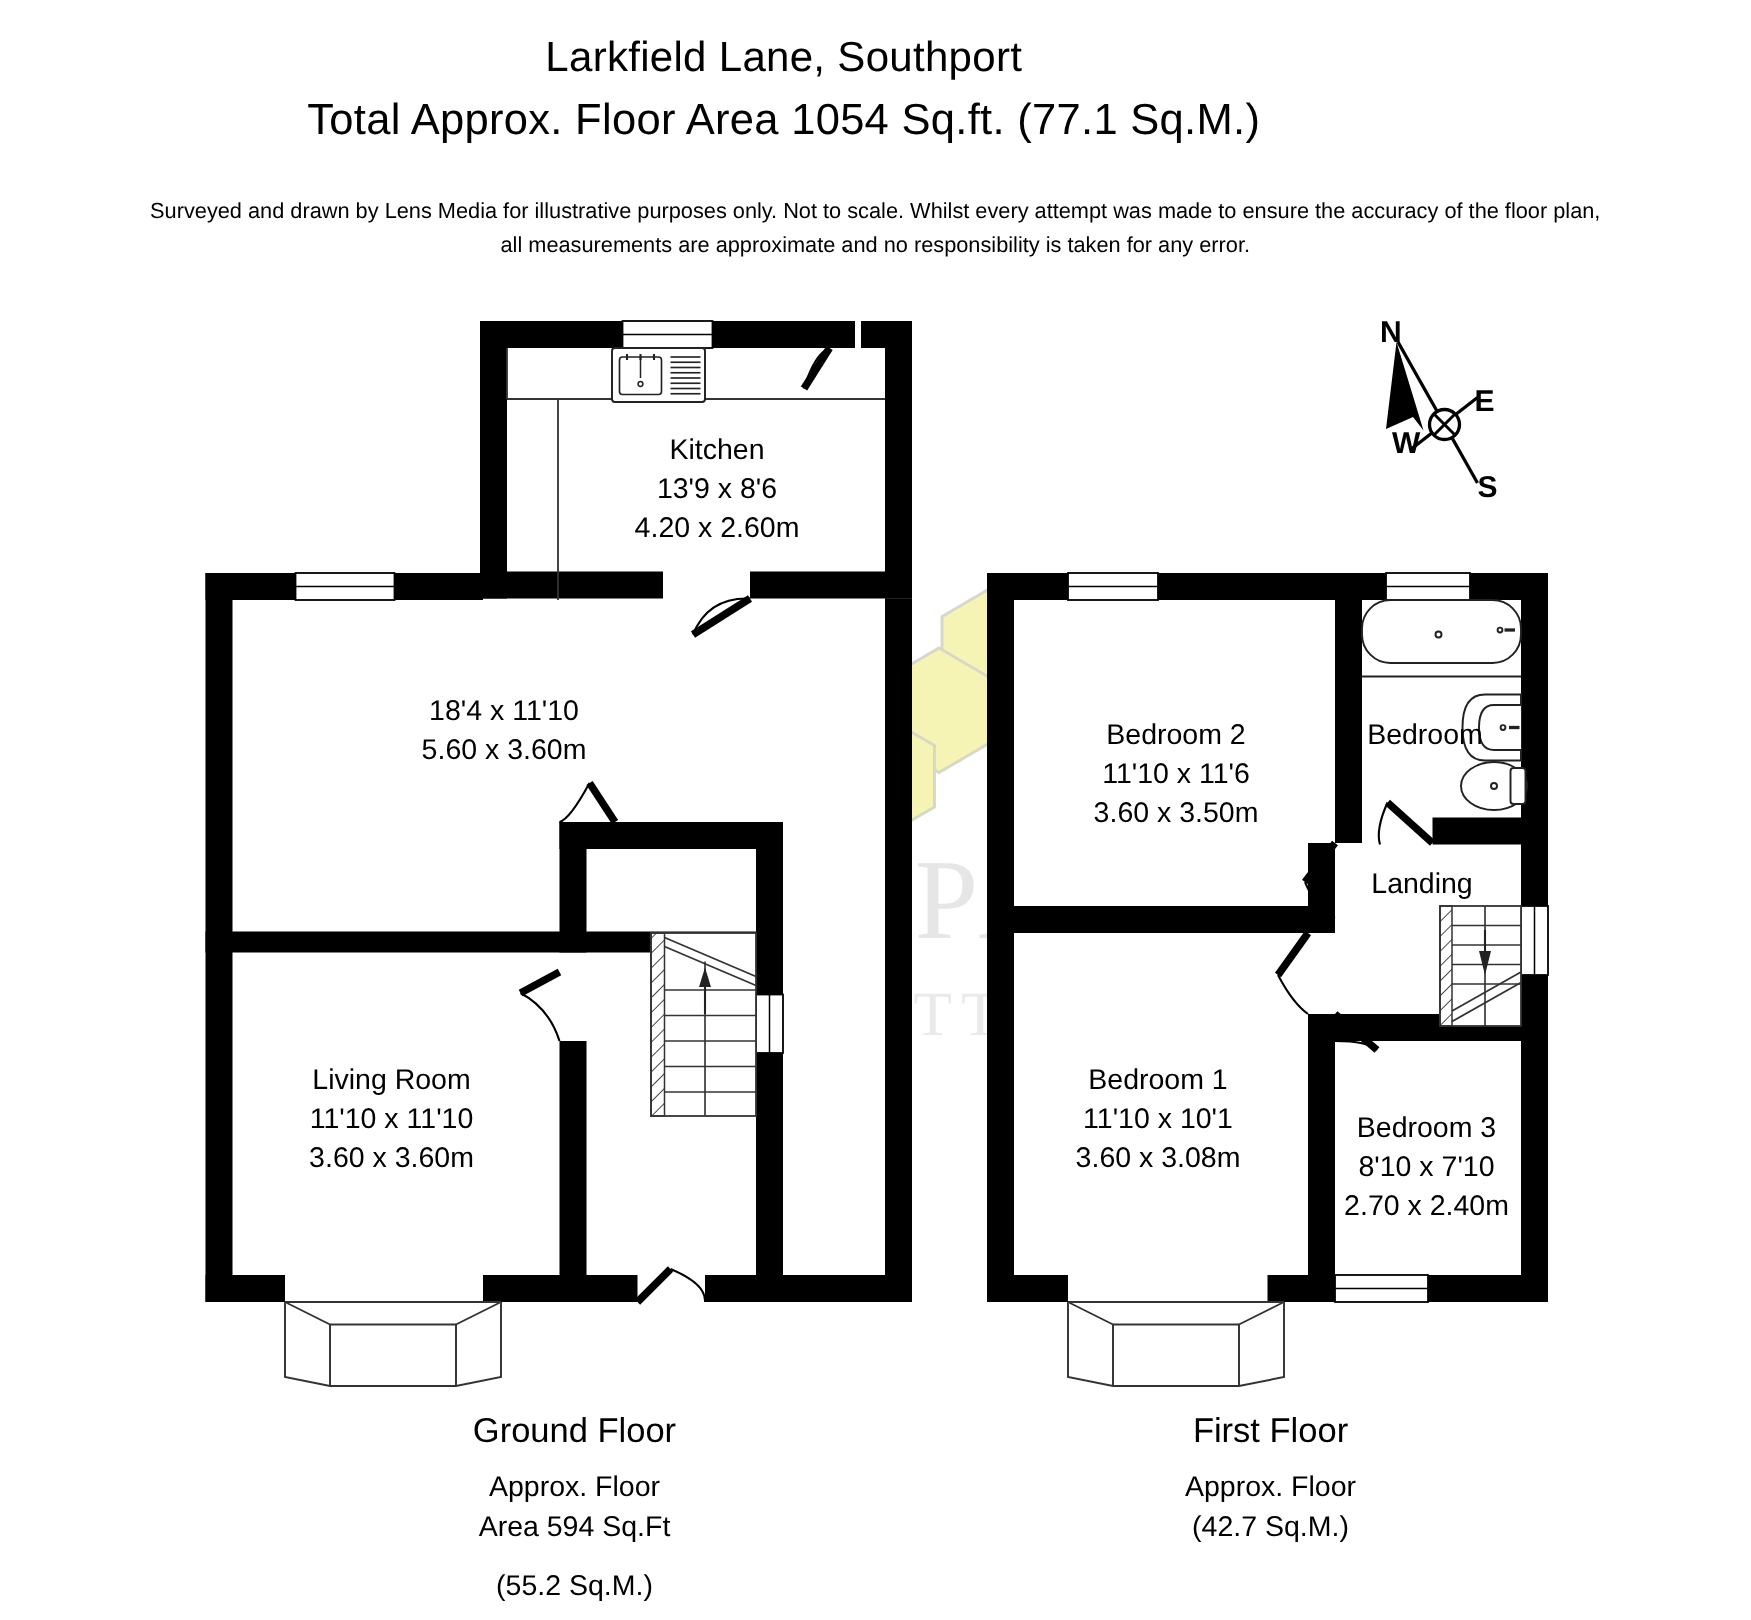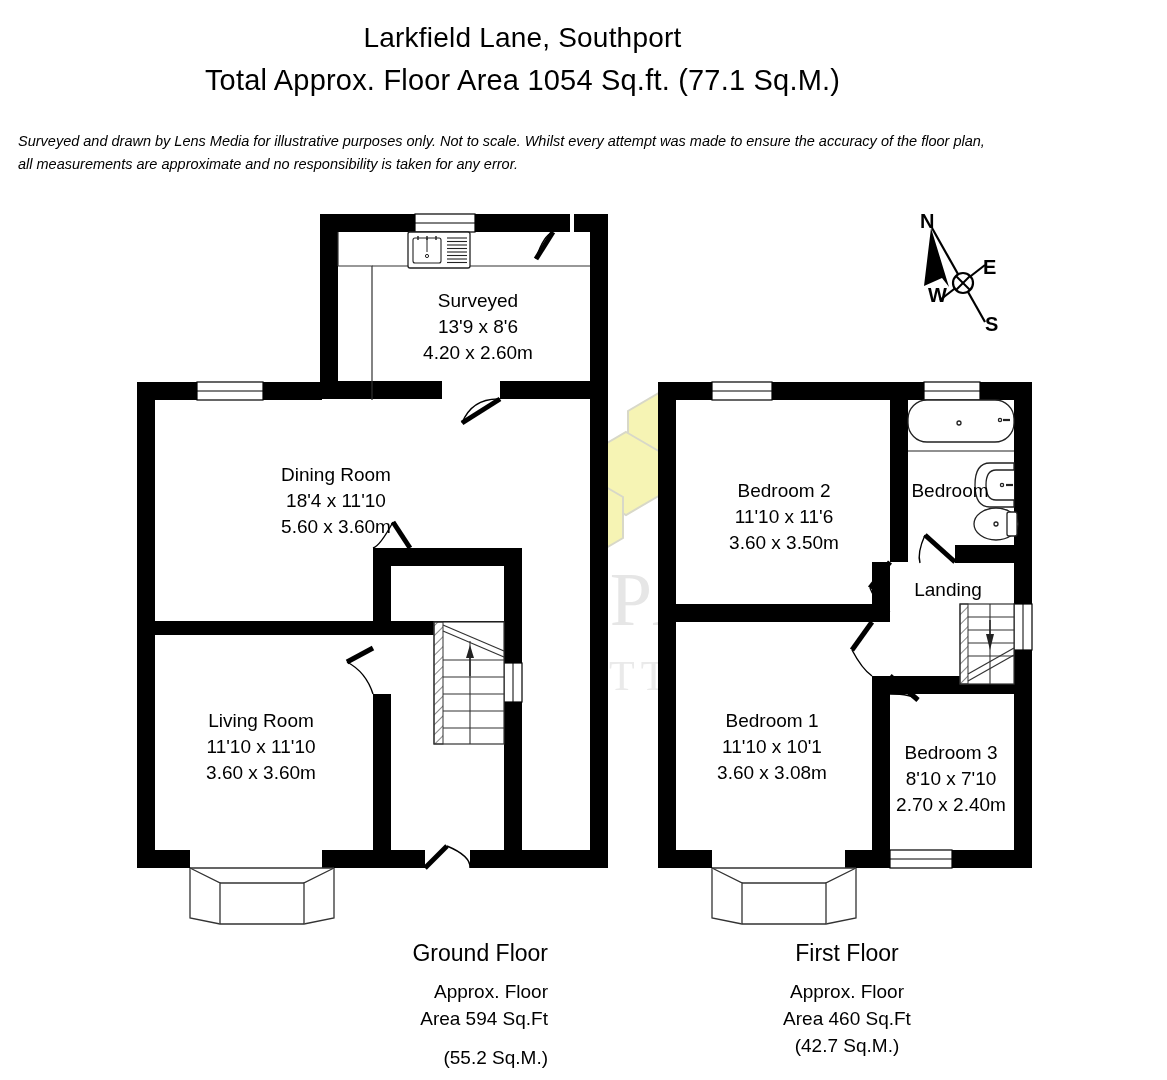--- a/index.html
+++ b/index.html
@@ -8,31 +8,31 @@
     width:1167px;height:1080px;position:relative;overflow:hidden;
     font-family:"Liberation Sans","DejaVu Sans",sans-serif;
     color:#000;
   }
   .page{position:absolute;left:0;top:0;width:1167px;height:1080px;}
 
   
   .title-block{position:absolute;left:0;top:18px;width:1045px;text-align:center;}
   .title-line{font-size:28px;line-height:40px;letter-spacing:.2px;}
   .title-line.two{font-size:29px;line-height:44px;}
-  .disclaimer{position:absolute;left:0;top:130px;width:1167px;
-    font-size:14.5px;line-height:23px;padding:0 18px;box-sizing:border-box;font-style:italic;}
+  .disclaimer{position:absolute;left:0;top:130px;width:1167px;text-align:center;
+    font-size:14.5px;line-height:23px;padding:0 18px;box-sizing:border-box;}
 
   
   svg.plan{position:absolute;left:0;top:0;width:1167px;height:1080px;}
 
   
   .floor-label{position:absolute;text-align:center;width:330px;}
   .floor-label .fl-name{font-size:23px;line-height:30px;}
   .floor-label .fl-sub{font-size:19px;line-height:27px;margin-top:10px;}
-  #gf-label{left:218px;top:938px;text-align:right;}
+  #gf-label{left:218px;top:938px;}
   #ff-label{left:682px;top:938px;}
 
   
   .room{position:absolute;text-align:center;white-space:nowrap;}
   .room .rn{font-size:19px;line-height:26px;}
   .room .rd{font-size:19px;line-height:26px;}
 </style>
 </head>
 <body>
 
@@ -315,27 +315,26 @@
       <line x1="956" y1="276" x2="970" y2="290" stroke="#000" stroke-width="2"></line>
       <line x1="970" y1="276" x2="956" y2="290" stroke="#000" stroke-width="2"></line>
       <text x="920" y="228" font-size="20" font-weight="bold" font-family="Liberation Sans, sans-serif">N</text>
       <text x="983" y="274" font-size="20" font-weight="bold" font-family="Liberation Sans, sans-serif">E</text>
       <text x="928" y="302" font-size="20" font-weight="bold" font-family="Liberation Sans, sans-serif">W</text>
       <text x="985" y="331" font-size="20" font-weight="bold" font-family="Liberation Sans, sans-serif">S</text>
     </g>
   </svg>
 
   <div class="room" id="lbl-kitchen" style="left:383px;top:288px;width:190px;">
-    <div class="rn">Surveyed</div>
+    <div class="rn">Kitchen</div>
     <div class="rd">13'9 x 8'6</div>
     <div class="rd">4.20 x 2.60m</div>
   </div>
 
   <div class="room" id="lbl-dining" style="left:238px;top:462px;width:196px;">
-    <div class="rn">Dining Room</div>
     <div class="rd">18'4 x 11'10</div>
     <div class="rd">5.60 x 3.60m</div>
   </div>
 
   <div class="room" id="lbl-living" style="left:166px;top:708px;width:190px;">
     <div class="rn">Living Room</div>
     <div class="rd">11'10 x 11'10</div>
     <div class="rd">3.60 x 3.60m</div>
   </div>
 
@@ -369,17 +368,16 @@
   <div class="floor-label" id="gf-label">
     <div class="fl-name">Ground Floor</div>
     <div class="fl-sub">Approx. Floor</div>
     <div class="fl-sub" style="margin-top:0">Area 594 Sq.Ft</div>
     <div class="fl-sub" style="margin-top:12px">(55.2 Sq.M.)</div>
   </div>
 
   <div class="floor-label" id="ff-label">
     <div class="fl-name">First Floor</div>
     <div class="fl-sub">Approx. Floor</div>
-    <div class="fl-sub" style="margin-top:0">Area 460 Sq.Ft</div>
     <div class="fl-sub" style="margin-top:0">(42.7 Sq.M.)</div>
   </div>
 
 </div>
 
 </body></html>

